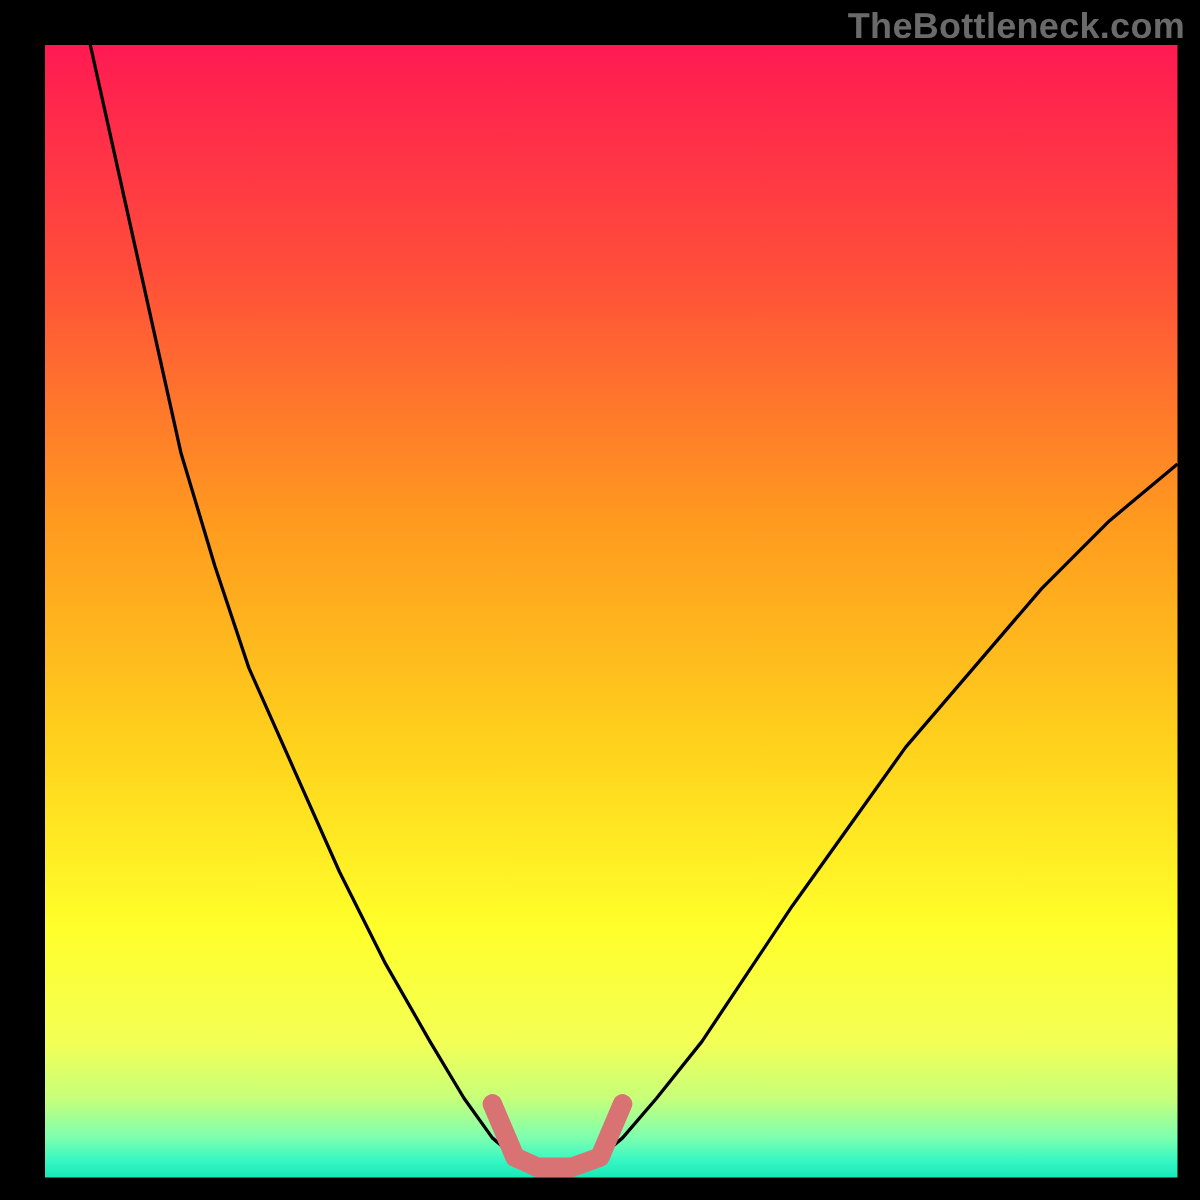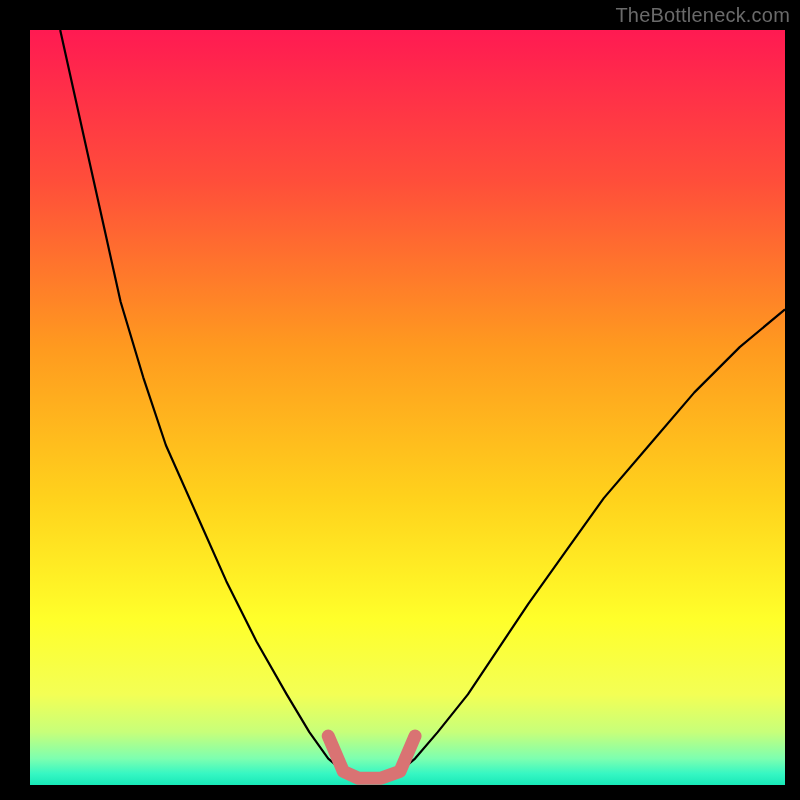--- a/index.html
+++ b/index.html
@@ -15,22 +15,22 @@
     position: relative;
     width: 800px;
     height: 800px;
     background: #000;
   }
   .watermark {
     position: absolute;
     top: 4px;
     right: 10px;
     color: #6a6a6a;
-    font-size: 20px;
-    font-weight: 400;
+    font-size: 24px;
+    font-weight: 700;
     letter-spacing: 0.2px;
     z-index: 5;
   }
   svg.plot {
     position: absolute;
     left: 0;
     top: 0;
     width: 800px;
     height: 800px;
   }

